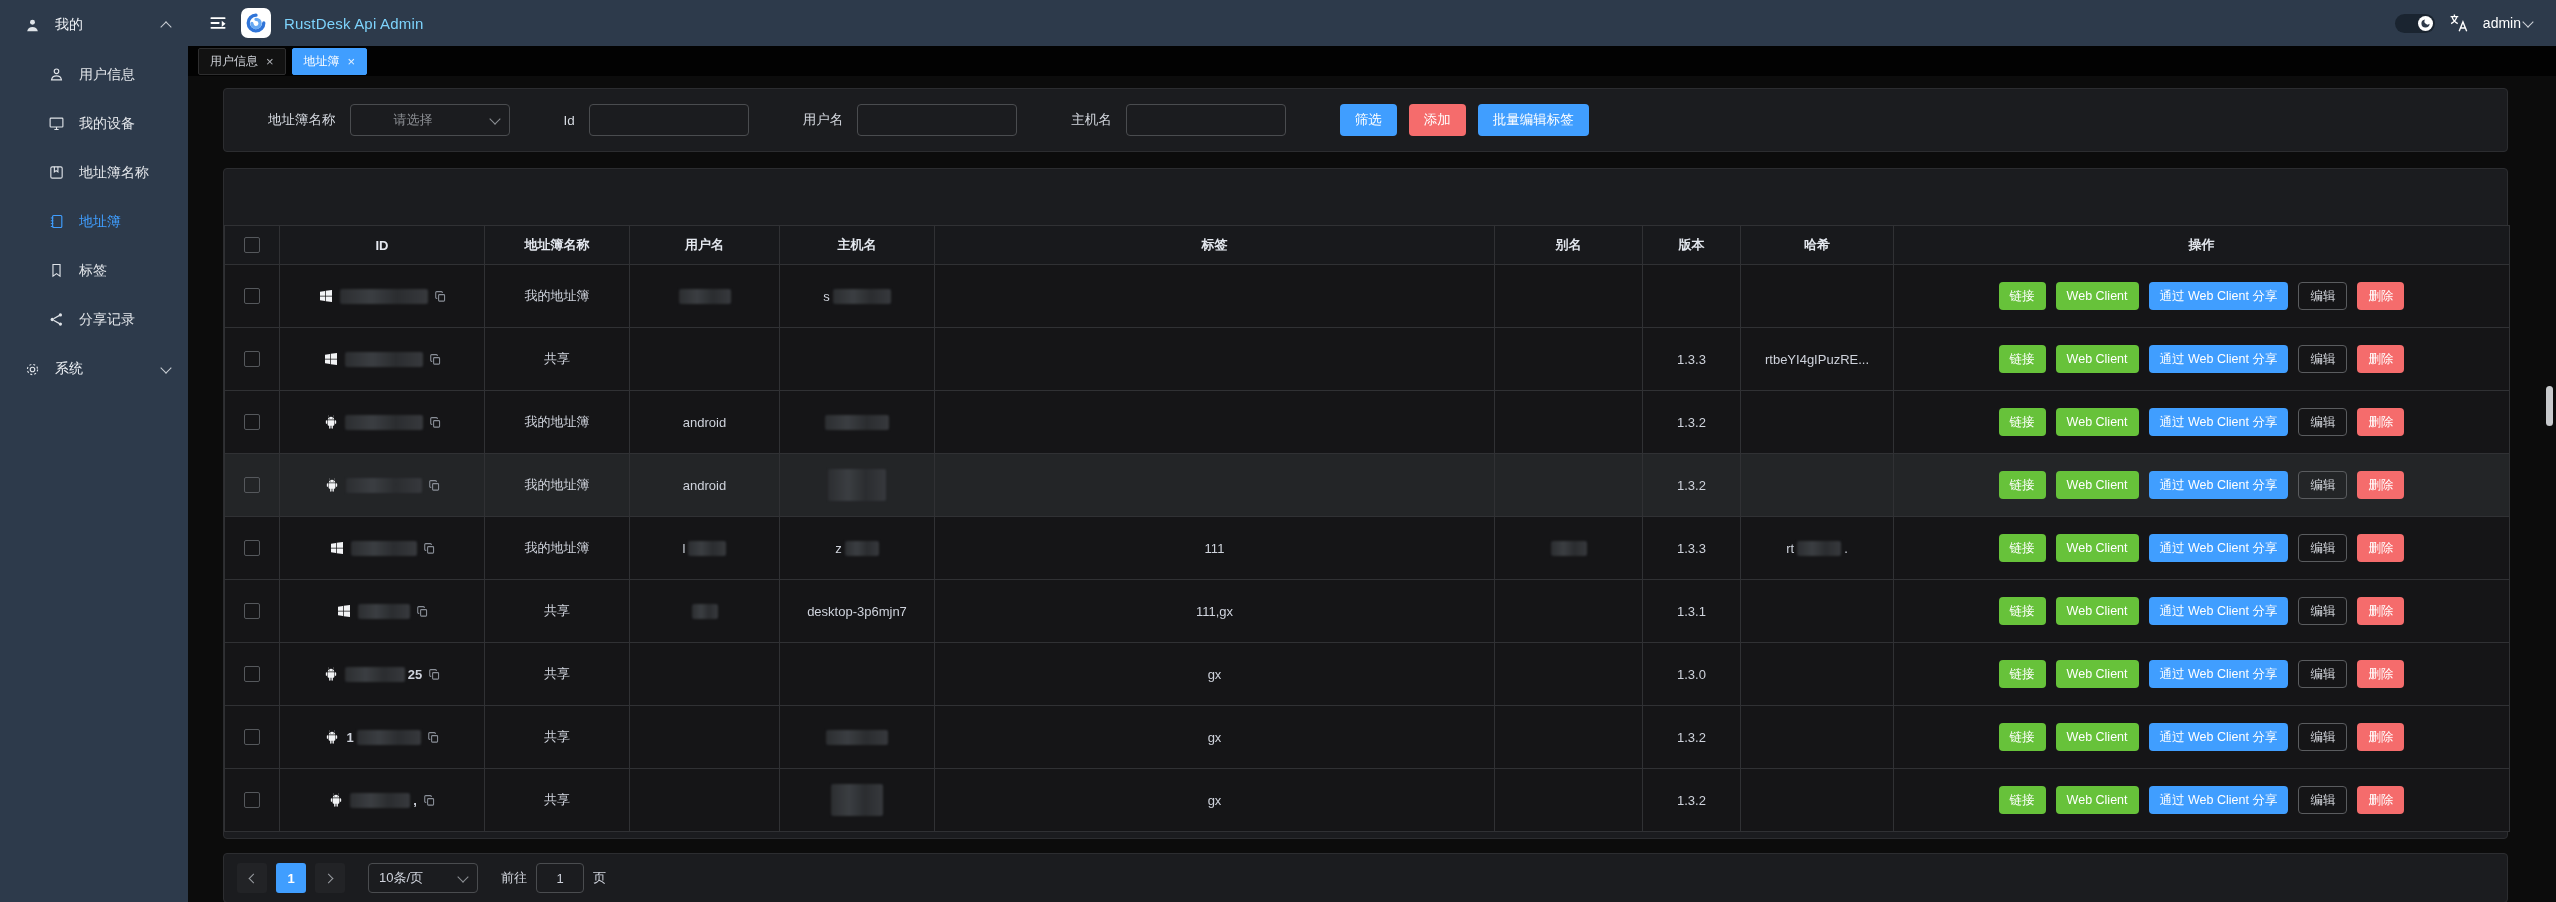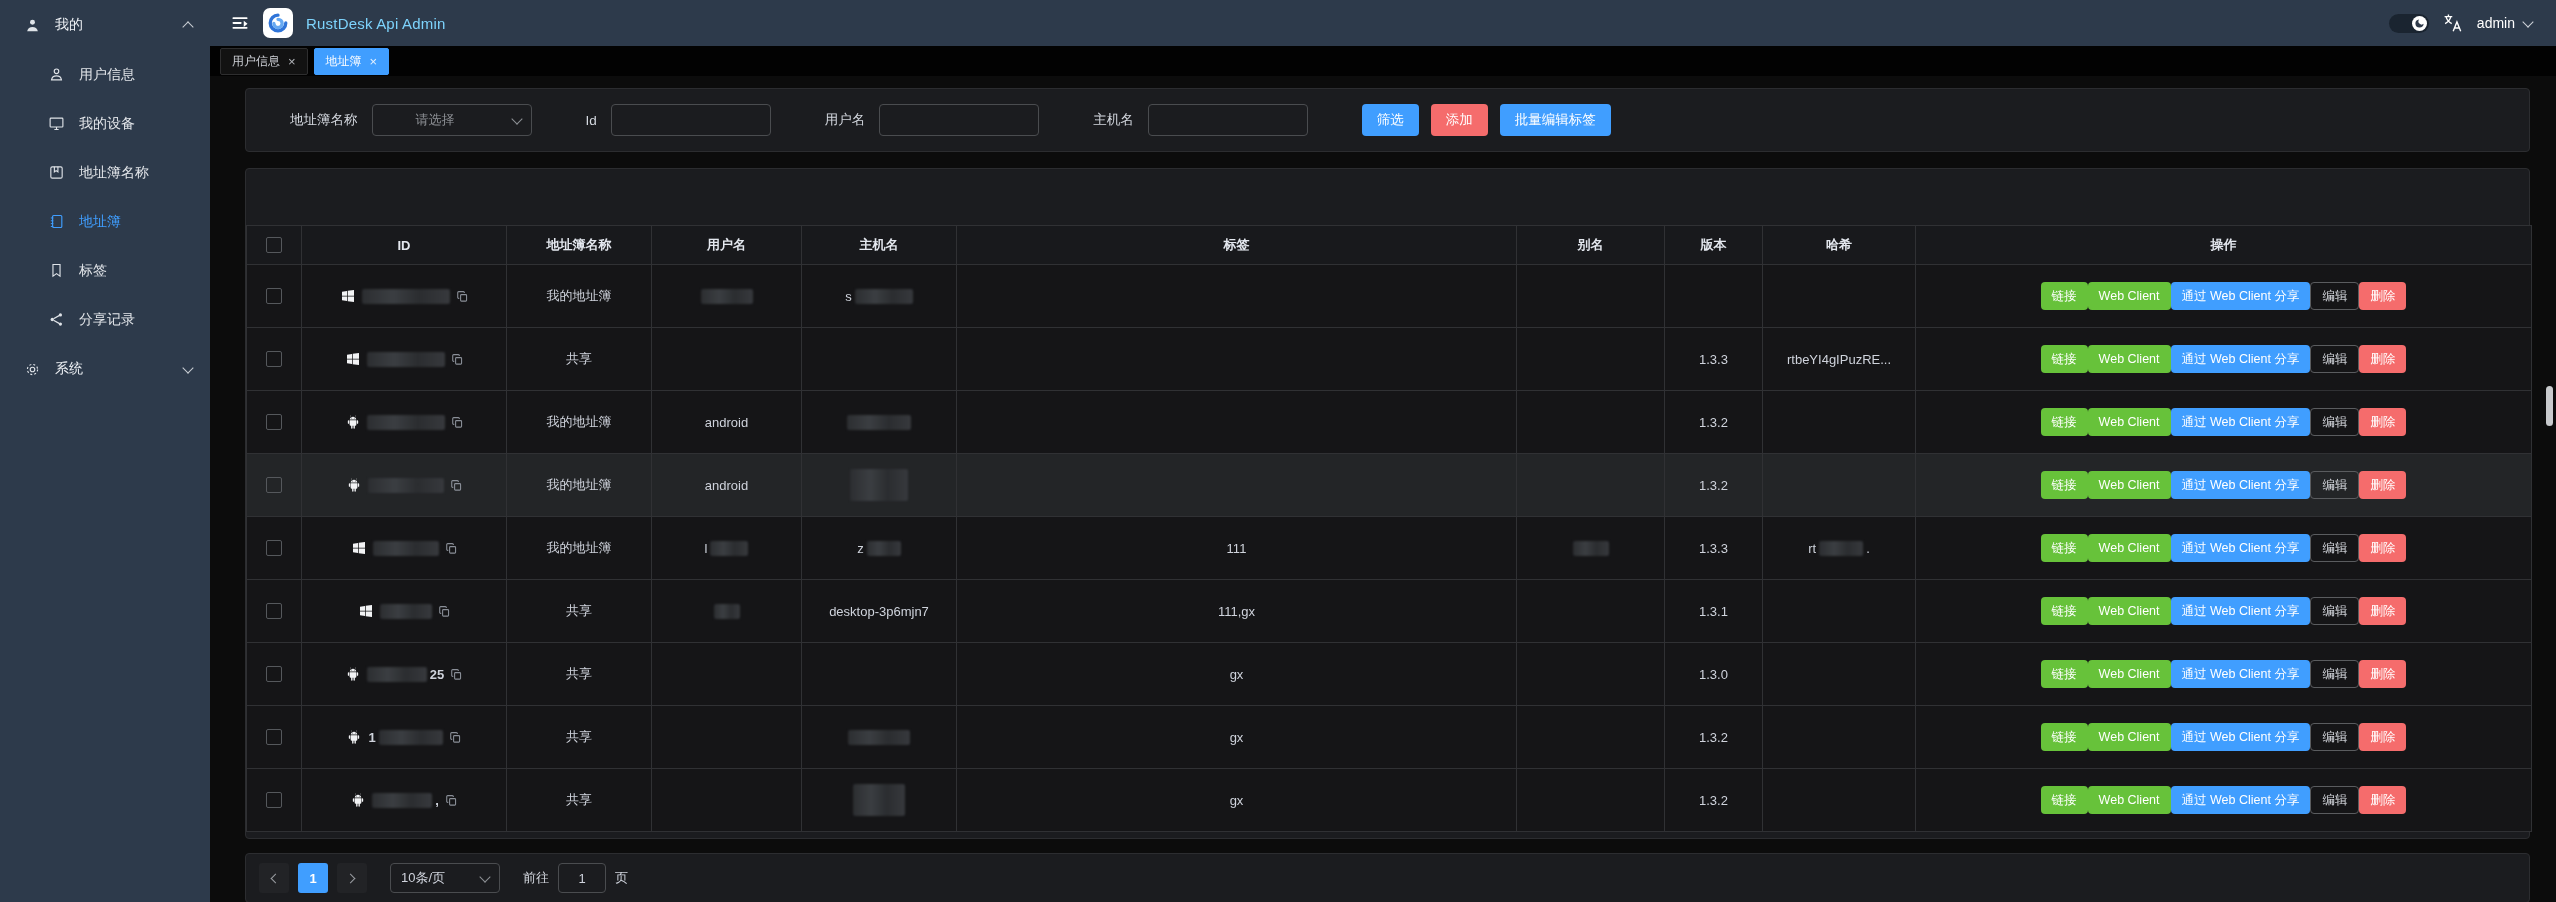--- a/index.html
+++ b/index.html
@@ -1,19 +1,19 @@
 <!DOCTYPE html>
 <html><head>
 <meta charset="utf-8">
 <style>
   html,body{margin:0;padding:0;width:2556px;height:902px;overflow:hidden;
     font-family:"Liberation Sans","DejaVu Sans",sans-serif;background:#0c0c0c;color:#cfd3dc;}
   .app{display:flex;width:2556px;height:902px;}
   
-  .sidebar{width:210px;flex-shrink:0;background:#2d3a4b;display:flex;flex-direction:column;}
+  .sidebar{width:188px;flex-shrink:0;background:#2d3a4b;display:flex;flex-direction:column;}
   .side-group-hd{height:50px;display:flex;align-items:center;padding:0 18px 0 24px;gap:14px;
     color:#eef1f5;font-size:14px;cursor:pointer;}
   .side-group-hd .g-label{flex:1;}
   .side-item{height:49px;display:flex;align-items:center;padding-left:48px;gap:14px;
     color:#e3e6ea;font-size:14px;cursor:pointer;}
   .side-item.active{color:#409eff;}
   .side-item.active svg{color:#409eff;}
   .sicon{width:17px;height:17px;color:#dfe3e8;flex-shrink:0;}
   .sicon svg{width:100%;height:100%;display:block;}
   .chev{width:7px;height:7px;border-right:1.5px solid #c9ced4;border-bottom:1.5px solid #c9ced4;
@@ -27,21 +27,21 @@
   .logo{width:30px;height:30px;background:#fff;border-radius:7px;display:flex;align-items:center;justify-content:center;}
   .logo svg{width:22px;height:22px;}
   .app-title{color:#7dd3fc;font-size:15px;font-weight:normal;letter-spacing:.2px;}
   .top-spacer{flex:1;}
   .toggle{width:40px;height:19px;border-radius:10px;background:#1a2430;position:relative;cursor:pointer;}
   .toggle .knob{position:absolute;right:2px;top:2px;width:15px;height:15px;border-radius:50%;background:#fff;
     display:flex;align-items:center;justify-content:center;}
   .toggle .knob svg{width:11px;height:11px;}
   .lang-ic{width:22px;height:22px;color:#fff;cursor:pointer;}
   .lang-ic svg{width:100%;height:100%;}
-  .user-menu{display:flex;align-items:center;gap:9px;color:#fff;font-size:14px;cursor:pointer;}
+  .user-menu{display:flex;align-items:center;gap:3px;color:#fff;font-size:14px;cursor:pointer;}
   .user-menu .chev{border-color:#cfd4da;}
   
   .tabbar{height:30px;background:#020202;display:flex;align-items:center;padding-left:10px;gap:6px;}
   .tab{height:25px;display:flex;align-items:center;gap:8px;padding:0 11px;font-size:12px;border-radius:2px;
     background:#121212;border:1px solid #2e2e2f;color:#cdd0d6;cursor:pointer;}
   .tab.active{background:#409eff;border-color:#409eff;color:#fff;}
   .tab .x{font-size:13px;line-height:1;opacity:.85;}
   
   .content{flex:1;background:#0c0c0c;padding:12px 26px 0 35px;position:relative;overflow:hidden;}
   .card{background:#1b1c1f;border:1px solid #2c2d30;border-radius:4px;width:2285px;box-sizing:border-box;}
@@ -71,21 +71,21 @@
     vertical-align:middle;cursor:pointer;}
   .idcell{display:flex;align-items:center;justify-content:center;gap:6px;font-weight:bold;}
   .osicon{width:16px;height:16px;color:#f2f3f5;flex-shrink:0;}
   .osicon svg{width:100%;height:100%;display:block;}
   .copyic{width:13px;height:13px;color:#8a8f98;cursor:pointer;flex-shrink:0;}
   .copyic svg{width:100%;height:100%;display:block;}
   .redact{display:inline-block;height:15px;border-radius:2px;vertical-align:middle;
     background:linear-gradient(90deg,#2c2e31,#3b3e42 35%,#2b2d30 65%,#37393d);filter:blur(1.2px);}
   .redact.two{height:32px;}
   .cellwrap{display:inline-flex;align-items:center;gap:3px;vertical-align:middle;}
-  .acts{display:flex;align-items:center;justify-content:center;}
+  .acts{display:flex;align-items:center;justify-content:center;gap:10px;}
   .abtn{height:28px;padding:0 11px;font-size:12.5px;border:none;border-radius:4px;cursor:pointer;
     font-family:inherit;white-space:nowrap;}
   .abtn.plain{background:transparent;border:1px solid #5a5c5f;color:#d6d9df;}
   
   .pg-card{margin-top:14px;height:50px;display:flex;align-items:center;padding:0 13px;gap:9px;font-size:13px;}
   .pg-btn{width:30px;height:30px;border-radius:3px;background:#222326;display:flex;align-items:center;
     justify-content:center;cursor:pointer;}
   .pg-btn .chev{margin:0;width:6px;height:6px;border-color:#9a9da2;}
   .chev.left{transform:rotate(135deg);margin-left:3px;}
   .chev.right{transform:rotate(-45deg);margin-right:3px;}

